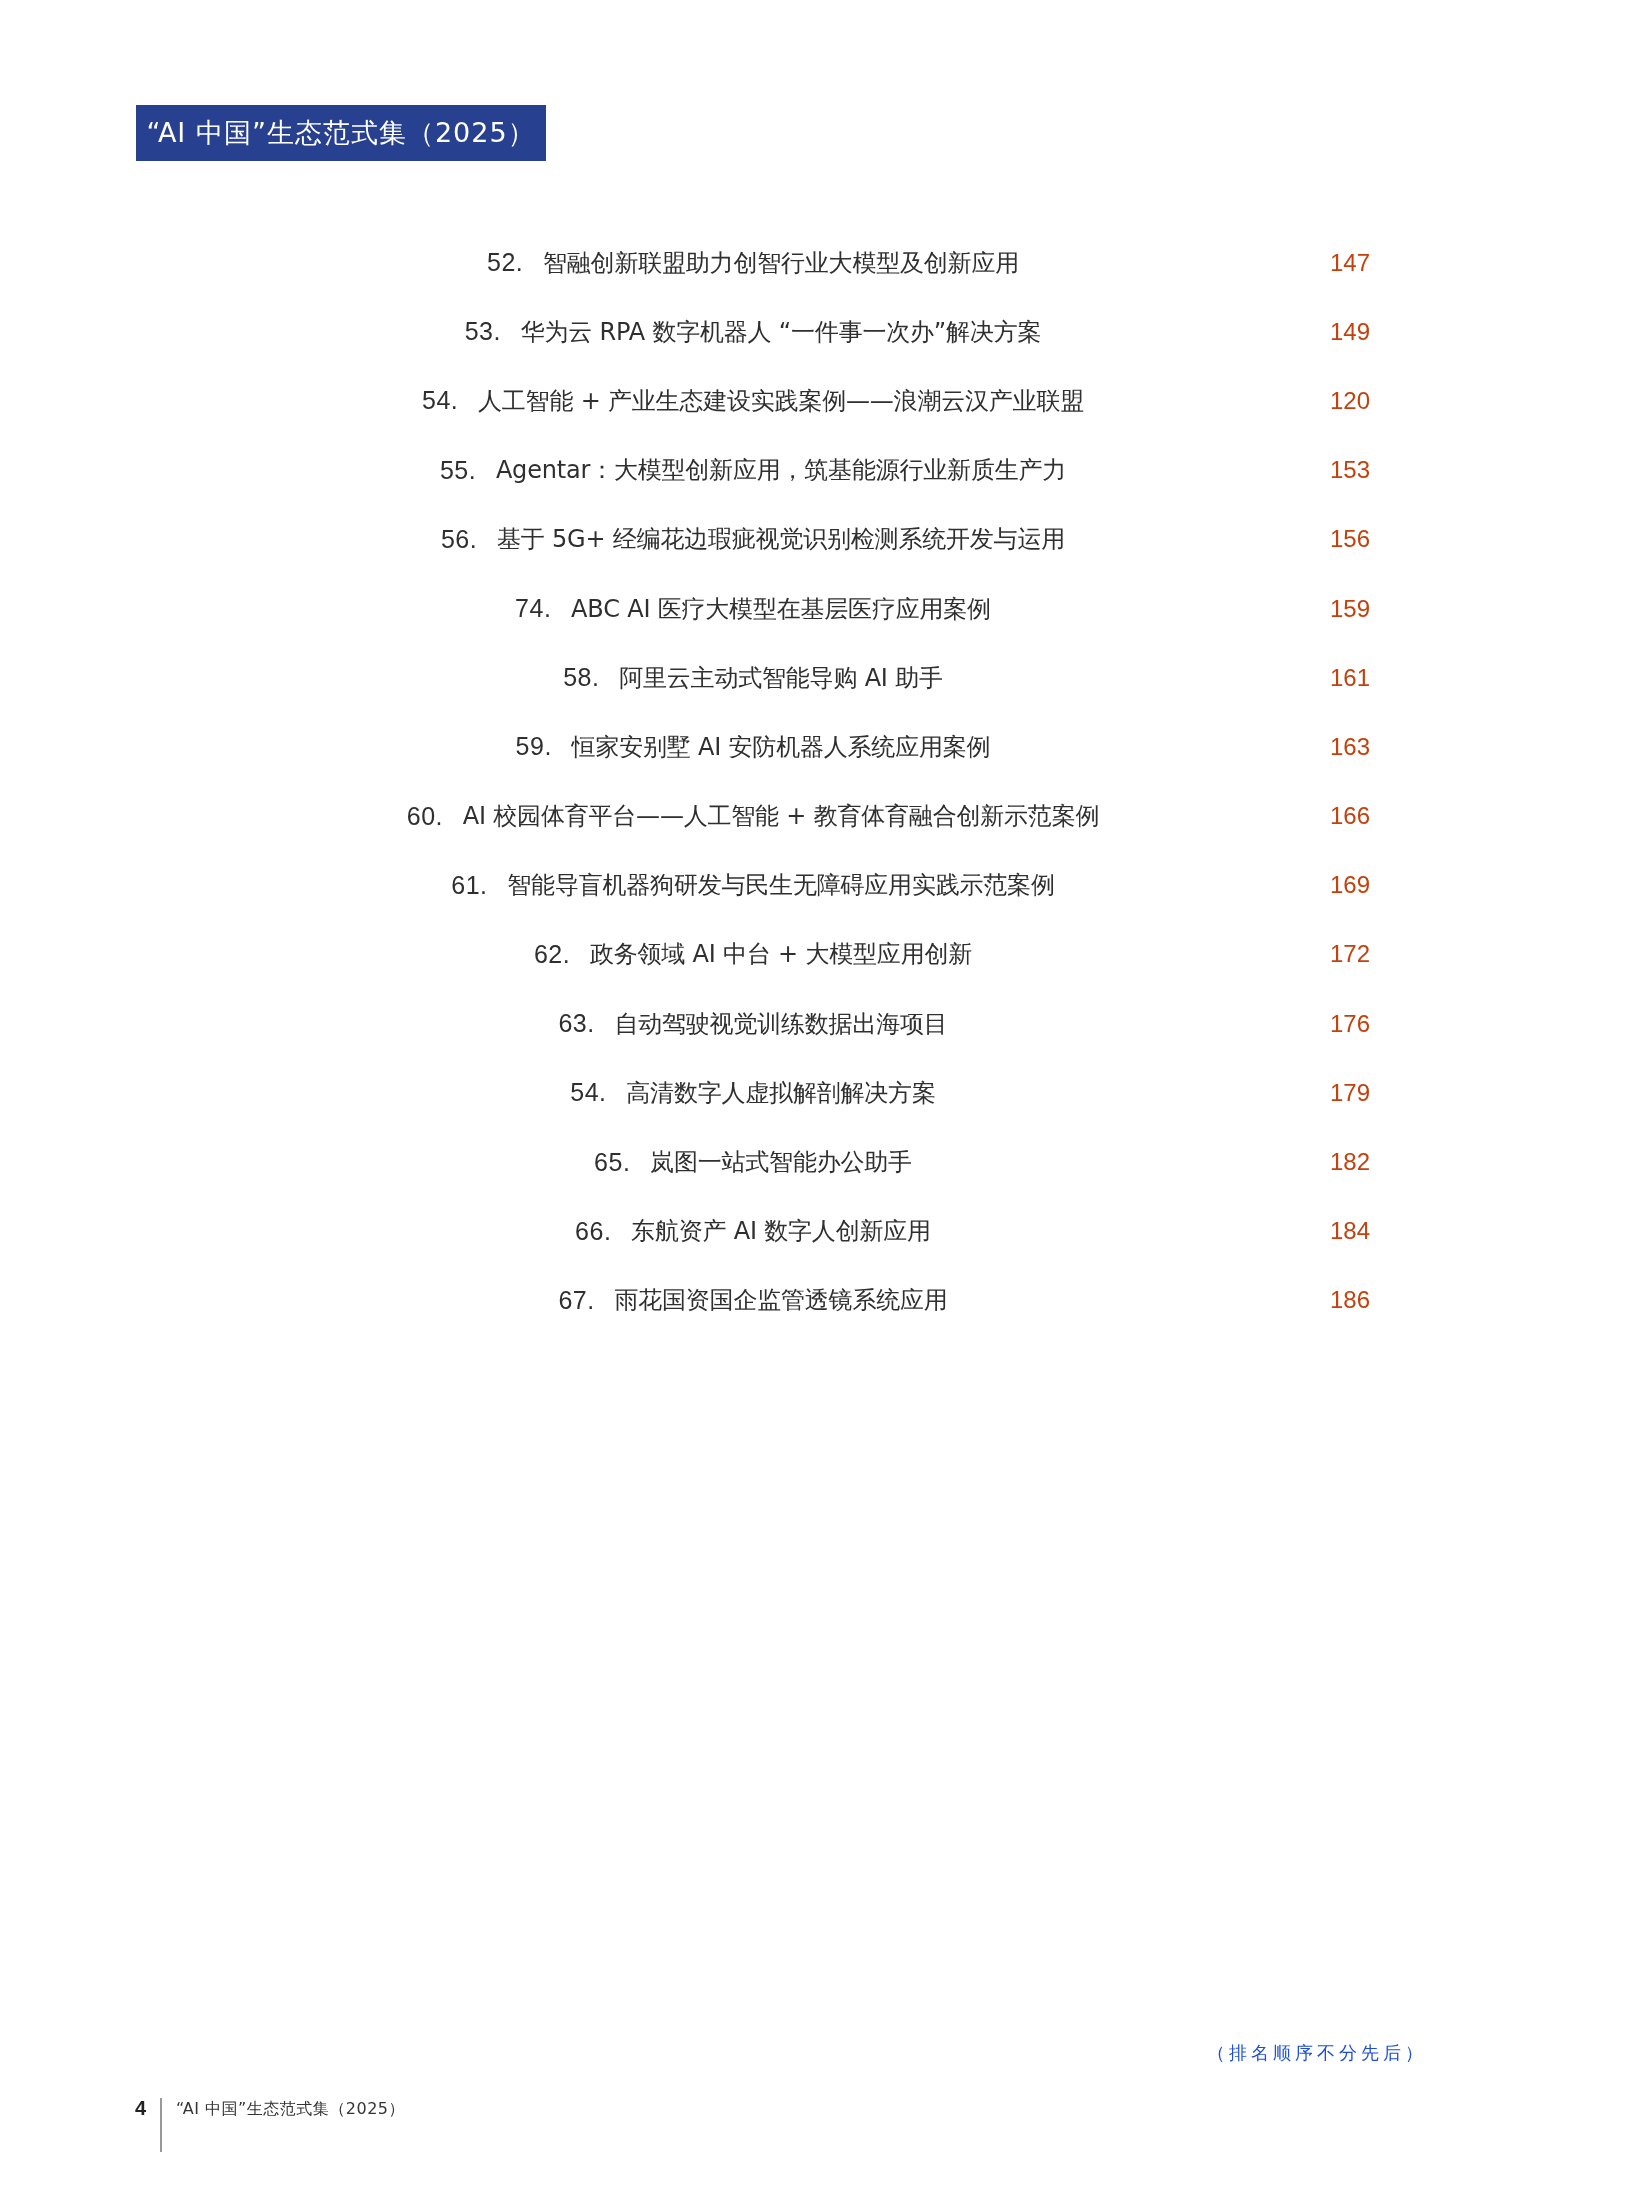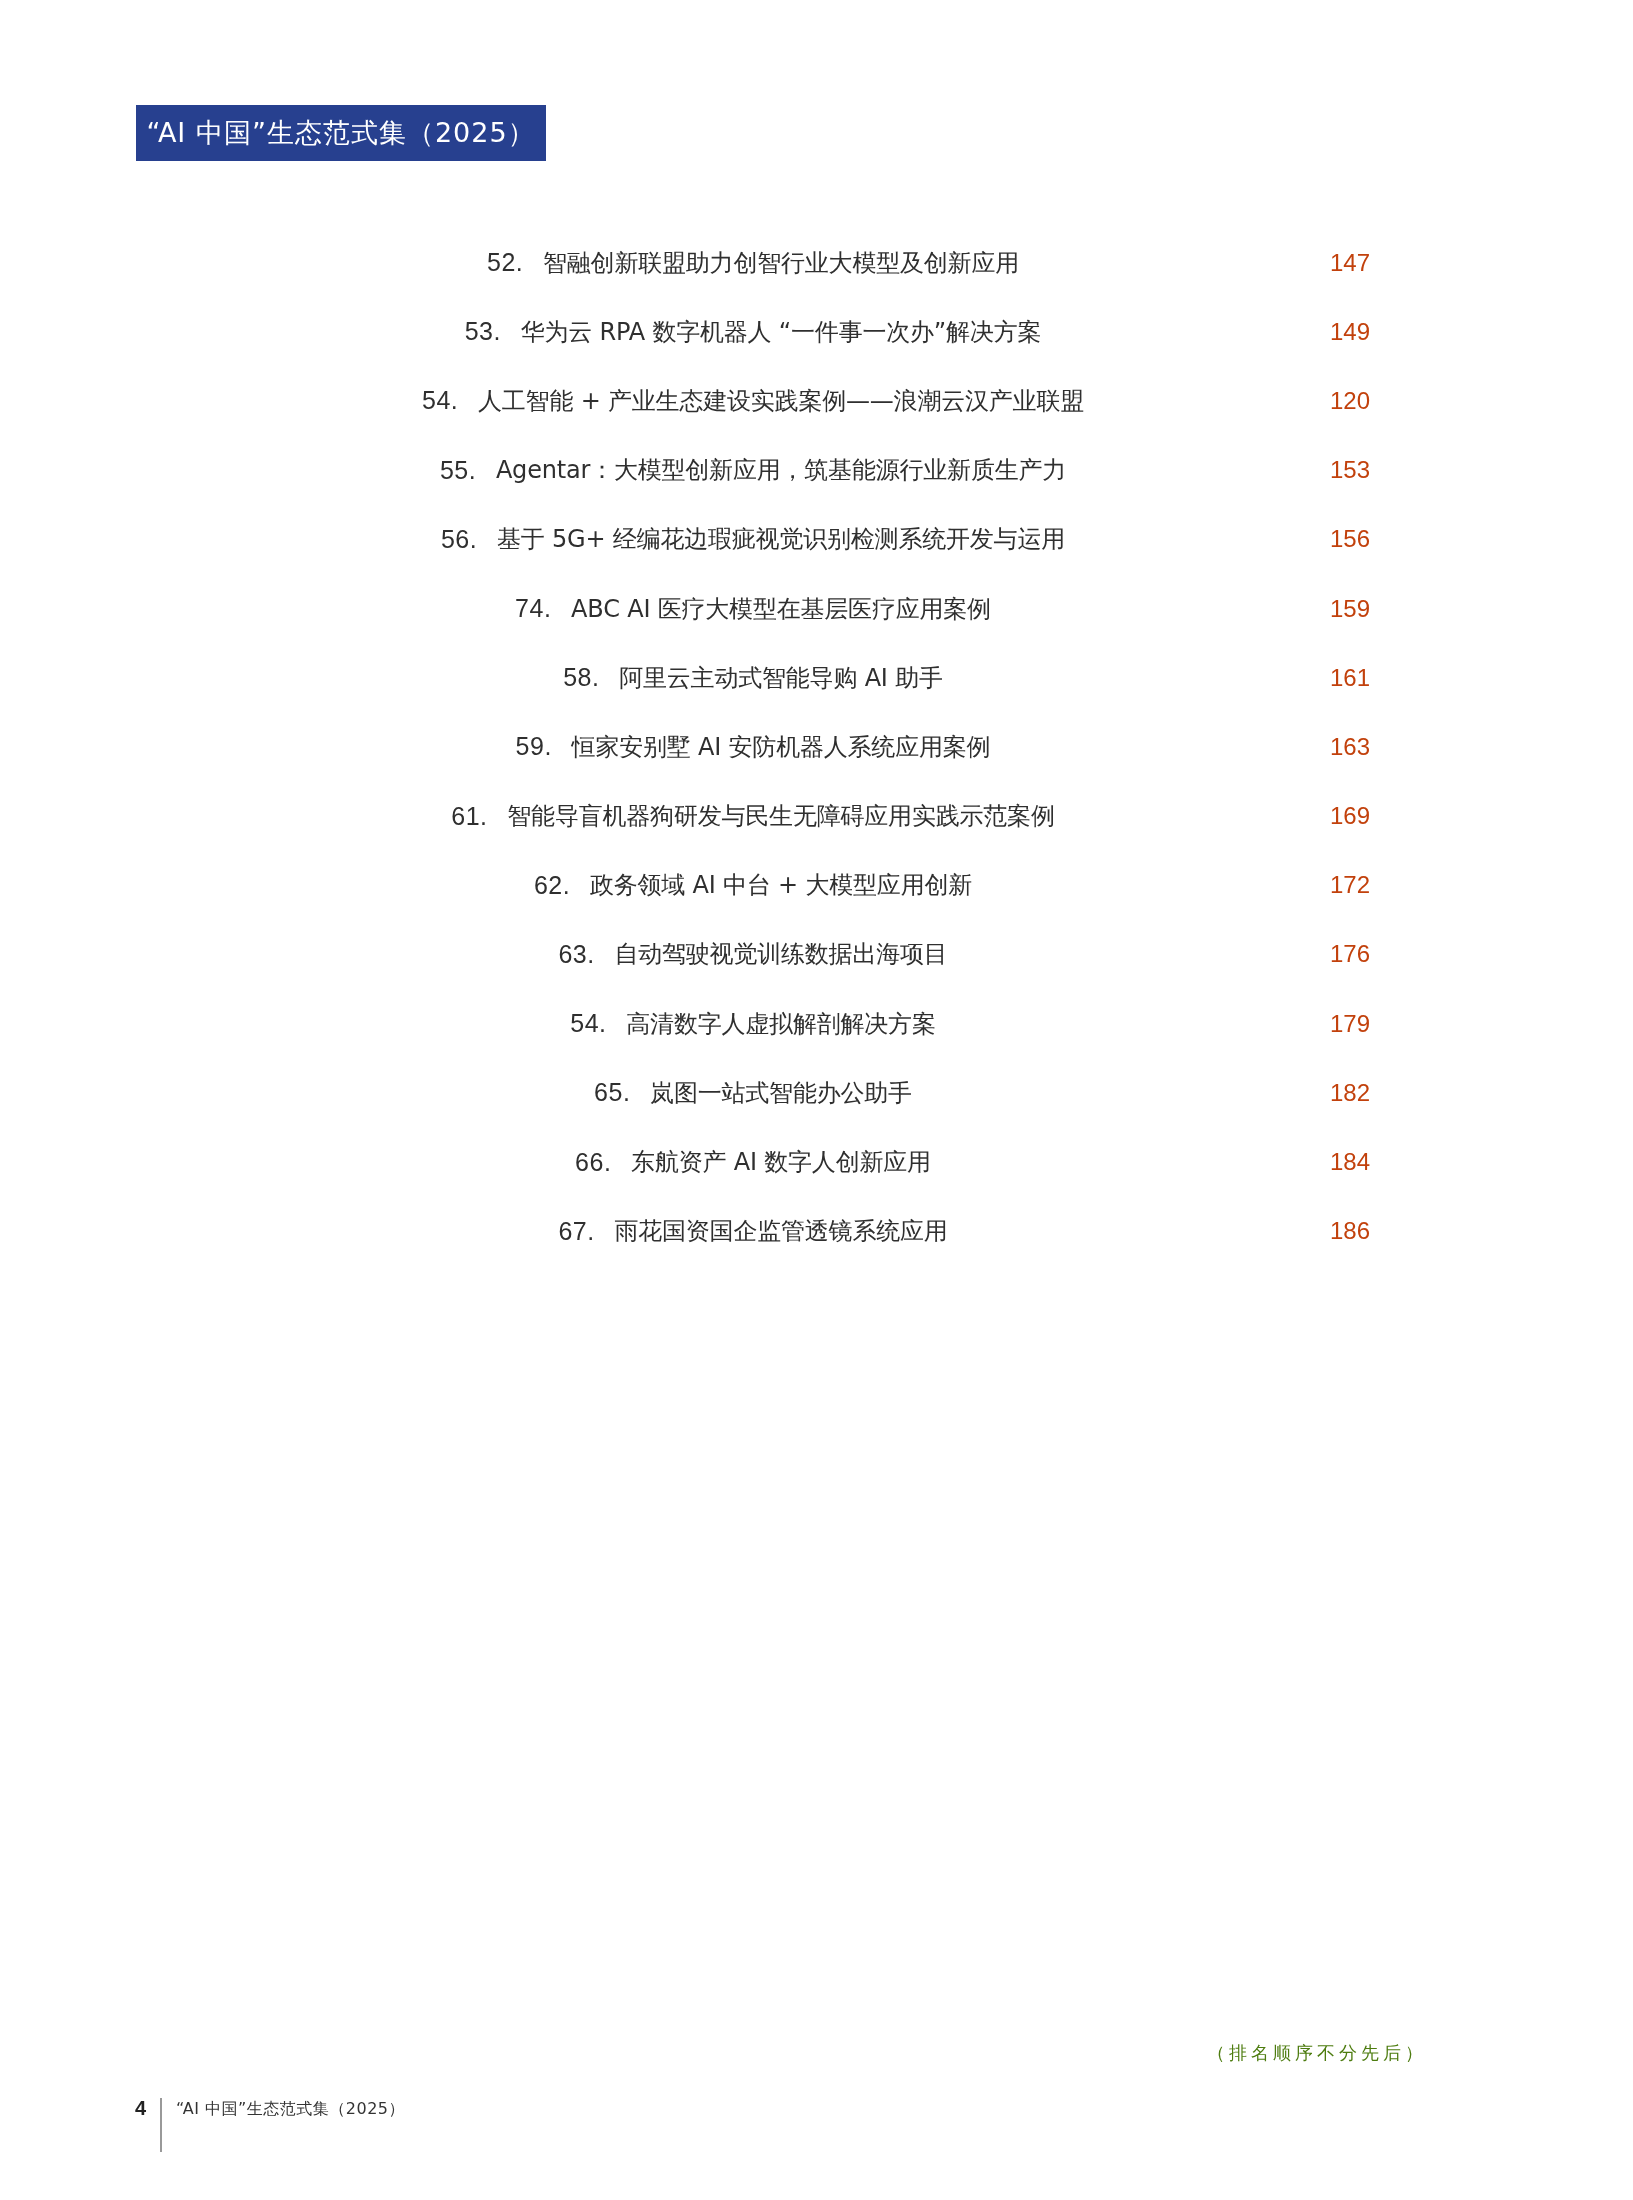--- a/index.html
+++ b/index.html
@@ -71,21 +71,21 @@
       transform: translateY(-50%);
       font-family: "Liberation Sans", sans-serif;
       font-size: 24px;
       color: #c2410c;
     }
     .ranking-note {
       position: absolute;
       left: 1207px;
       top: 2041px;
       font-size: 18px;
-      color: #4d7c0f;
+      color: #1d4ed8;
       letter-spacing: 4px;
       font-family: "DejaVu Serif", serif;
       white-space: nowrap;
     }
     .footer-page-number {
       position: absolute;
       left: 135px;
       top: 2097px;
       font-size: 20px;
       font-weight: bold;
@@ -153,20 +153,25 @@
     <span class="toc-num">58.</span>
     <span class="toc-title">阿里云主动式智能导购 AI 助手</span>
     <span class="toc-page">161</span>
   </li>
   <li class="toc-item">
     <span class="toc-num">59.</span>
     <span class="toc-title">恒家安别墅 AI 安防机器人系统应用案例</span>
     <span class="toc-page">163</span>
   </li>
   <li class="toc-item">
+    <span class="toc-num">60.</span>
+    <span class="toc-title">AI 校园体育平台——人工智能 + 教育体育融合创新示范案例</span>
+    <span class="toc-page">166</span>
+  </li>
+  <li class="toc-item">
     <span class="toc-num">61.</span>
     <span class="toc-title">智能导盲机器狗研发与民生无障碍应用实践示范案例</span>
     <span class="toc-page">169</span>
   </li>
   <li class="toc-item">
     <span class="toc-num">62.</span>
     <span class="toc-title">政务领域 AI 中台 + 大模型应用创新</span>
     <span class="toc-page">172</span>
   </li>
   <li class="toc-item">

